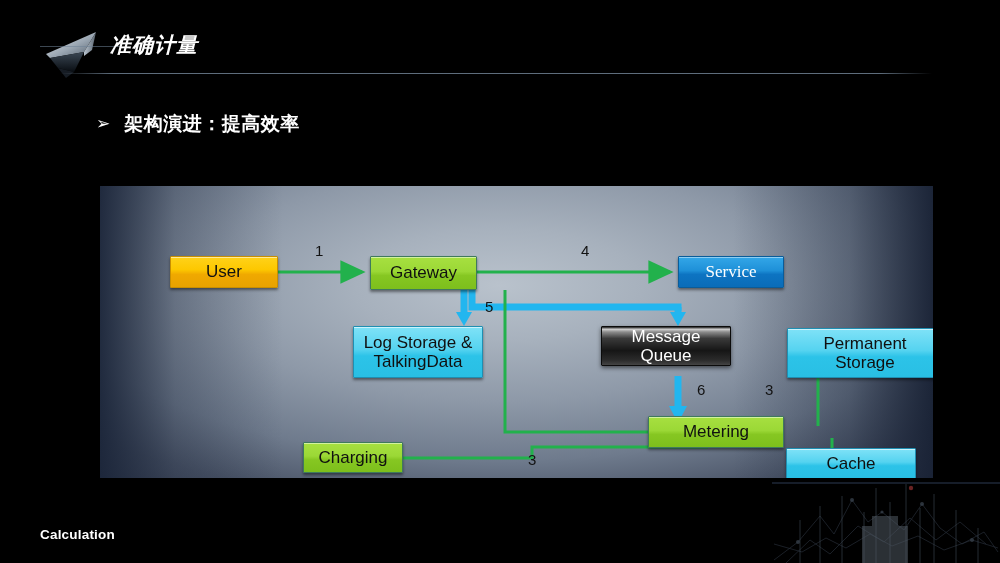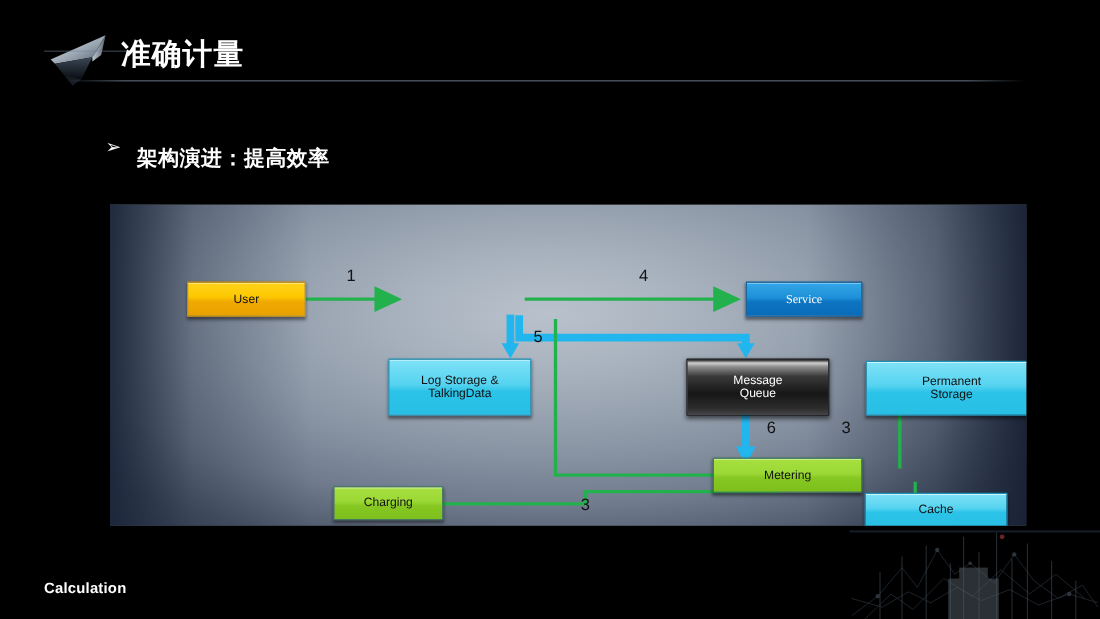--- a/index.html
+++ b/index.html
@@ -15,23 +15,24 @@
     background: #000000;
   }
 
   
   #header-logo {
     position: absolute; left: 44px; top: 28px;
     width: 62px; height: 52px;
   }
   #header-title {
     position: absolute; left: 110px; top: 31px;
-    font-size: 27px; font-weight: bold; color: #ffffff;
+    font-size: 21px; font-weight: bold; color: #ffffff;
     letter-spacing: 1px;
     white-space: nowrap;
+    font-style: italic;
   }
   #header-rule {
     position: absolute; left: 60px; top: 73px;
     width: 872px; height: 1px;
     background: linear-gradient(to right, rgba(120,140,160,0) 0%, rgba(125,145,165,.75) 6%, rgba(125,145,165,.75) 94%, rgba(120,140,160,0) 100%);
   }
   #header-rule-2 {
     position: absolute; left: 40px; top: 46px;
     width: 80px; height: 1px;
     background: rgba(110,130,150,.55);
@@ -41,21 +42,21 @@
   #bullet-row {
     position: absolute; left: 96px; top: 111px;
     display: flex; align-items: center; gap: 14px;
   }
   #bullet-marker {
     font-size: 17px; color: #ffffff; line-height: 1;
     transform: translateY(-1px);
   }
   #bullet-text {
     font-size: 19px; font-weight: bold; color: #ffffff;
-    white-space: nowrap; letter-spacing: .5px; margin-top: 20px;
+    white-space: nowrap; letter-spacing: .5px;
   }
 
   
   #diagram {
     position: absolute; left: 100px; top: 186px;
     width: 833px; height: 292px;
     background:
       radial-gradient(ellipse 78% 88% at 48% 34%,
         #b9c2cc 0%, #a7b1bd 22%, #8e99a8 45%,
         #6f7b8d 68%, #4b5568 86%, #3a4356 100%);
@@ -70,21 +71,21 @@
     pointer-events: none;
   }
 
   
   .node, .edge-label, #svg-edges { position: absolute; z-index: 3; }
 
   .node {
     display: flex; align-items: center; justify-content: center;
     text-align: center; line-height: 1.12;
     border-radius: 1px;
-    font-size: 11px;
+    font-size: 17px;
   }
   .node span { display: block; }
 
   
   .n-amber {
     background: linear-gradient(to bottom, #ffd21a 0%, #fdc800 42%, #f0a900 58%, #e8a200 100%);
     border: 1.5px solid #c98f00;
     color: #101010;
     box-shadow: inset 0 1px 0 rgba(255,255,255,.55), 0 2px 3px rgba(0,0,0,.45);
   }
@@ -209,31 +210,34 @@
     <div class="edge-label" style="left:385px;top:112px;">5</div>
     <div class="edge-label" style="left:597px;top:195px;">6</div>
     <div class="edge-label" style="left:303px;top:156px;">2</div>
     <div class="edge-label" style="left:665px;top:195px;">3</div>
     <div class="edge-label" style="left:428px;top:265px;">3</div>
 
     <div class="node n-amber" style="left:70px;top:70px;width:108px;height:32px;">
       <span>User</span>
     </div>
 
+    <div class="node n-green" style="left:270px;top:70px;width:107px;height:34px;">
+      <span>Gateway</span>
+    </div>
 
     <div class="node n-blue" style="left:578px;top:70px;width:106px;height:32px;">
       <span>Service</span>
     </div>
 
     <div class="node n-cyan" style="left:253px;top:140px;width:130px;height:52px;flex-direction:column;">
       <span>Log Storage &amp;</span>
       <span>TalkingData</span>
     </div>
 
-    <div class="node n-black" style="left:524px;top:140px;width:130px;height:52px;flex-direction:column;">
+    <div class="node n-black" style="left:501px;top:140px;width:130px;height:40px;flex-direction:column;">
       <span>Message</span>
       <span>Queue</span>
     </div>
 
     <div class="node n-cyan" style="left:687px;top:142px;width:156px;height:50px;flex-direction:column;">
       <span>Permanent</span>
       <span>Storage</span>
     </div>
 
     <div class="node n-green" style="left:512px;top:230px;width:136px;height:32px;margin-left:36px;">

